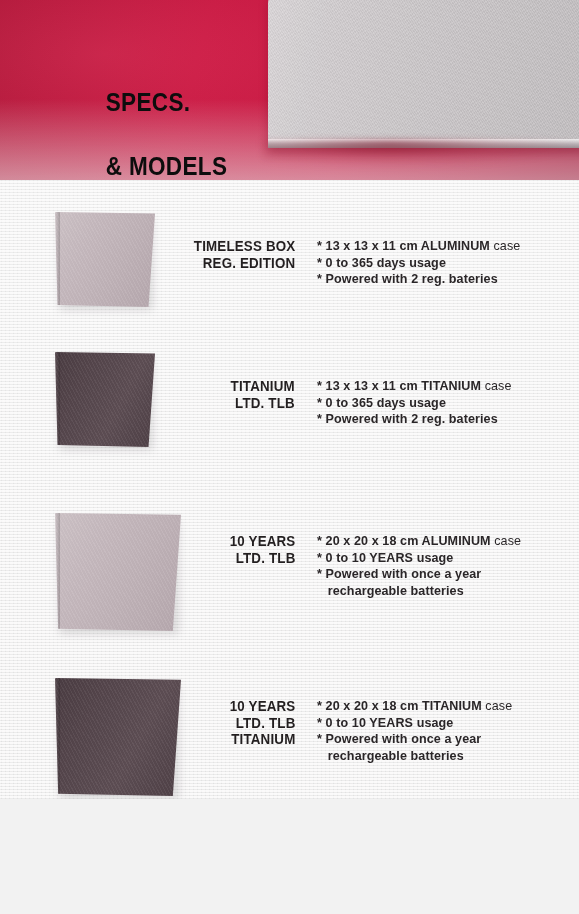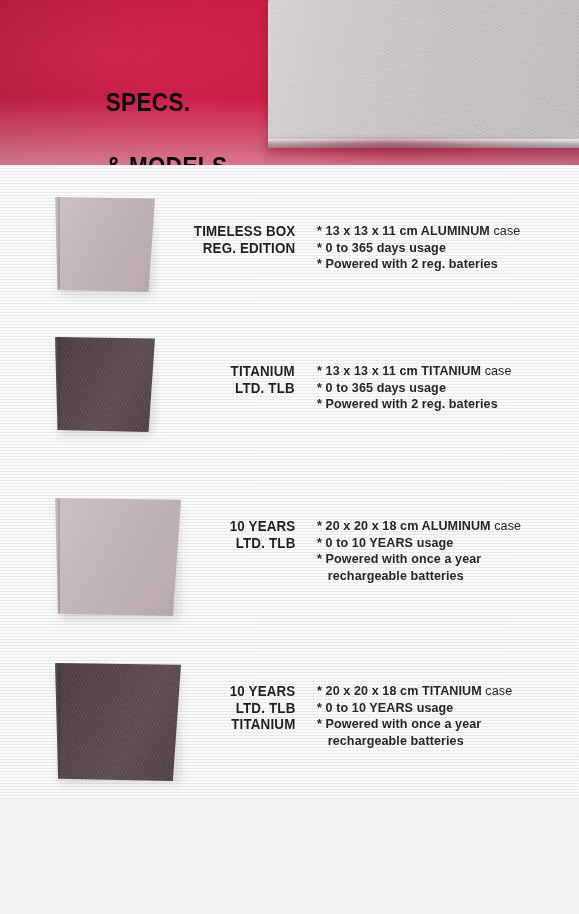--- a/index.html
+++ b/index.html
@@ -96,21 +96,21 @@
     line-height:32px;
     letter-spacing:0.4px;
     transform:scaleX(0.90);
     transform-origin:left top;
     white-space:pre;
   }
 
   
   .sheet {
     position:absolute;
-    left:0; top:165px;
+    left:0; top:180px;
     width:579px;
     height:734px;
     background:#f2f1f1;
   }
   .sheet-texture {
     position:absolute; inset:0;
     opacity:.75;
     background-image:
       repeating-linear-gradient(0deg,   rgba(255,255,255,.85) 0px, rgba(255,255,255,.85) 1px, rgba(196,196,196,.30) 1px, rgba(196,196,196,.30) 2px, rgba(255,255,255,.70) 2px, rgba(255,255,255,.70) 3px),
       repeating-linear-gradient(90deg,  rgba(255,255,255,.85) 0px, rgba(255,255,255,.85) 1px, rgba(200,200,200,.26) 1px, rgba(200,200,200,.26) 2px, rgba(255,255,255,.70) 2px, rgba(255,255,255,.70) 4px),

